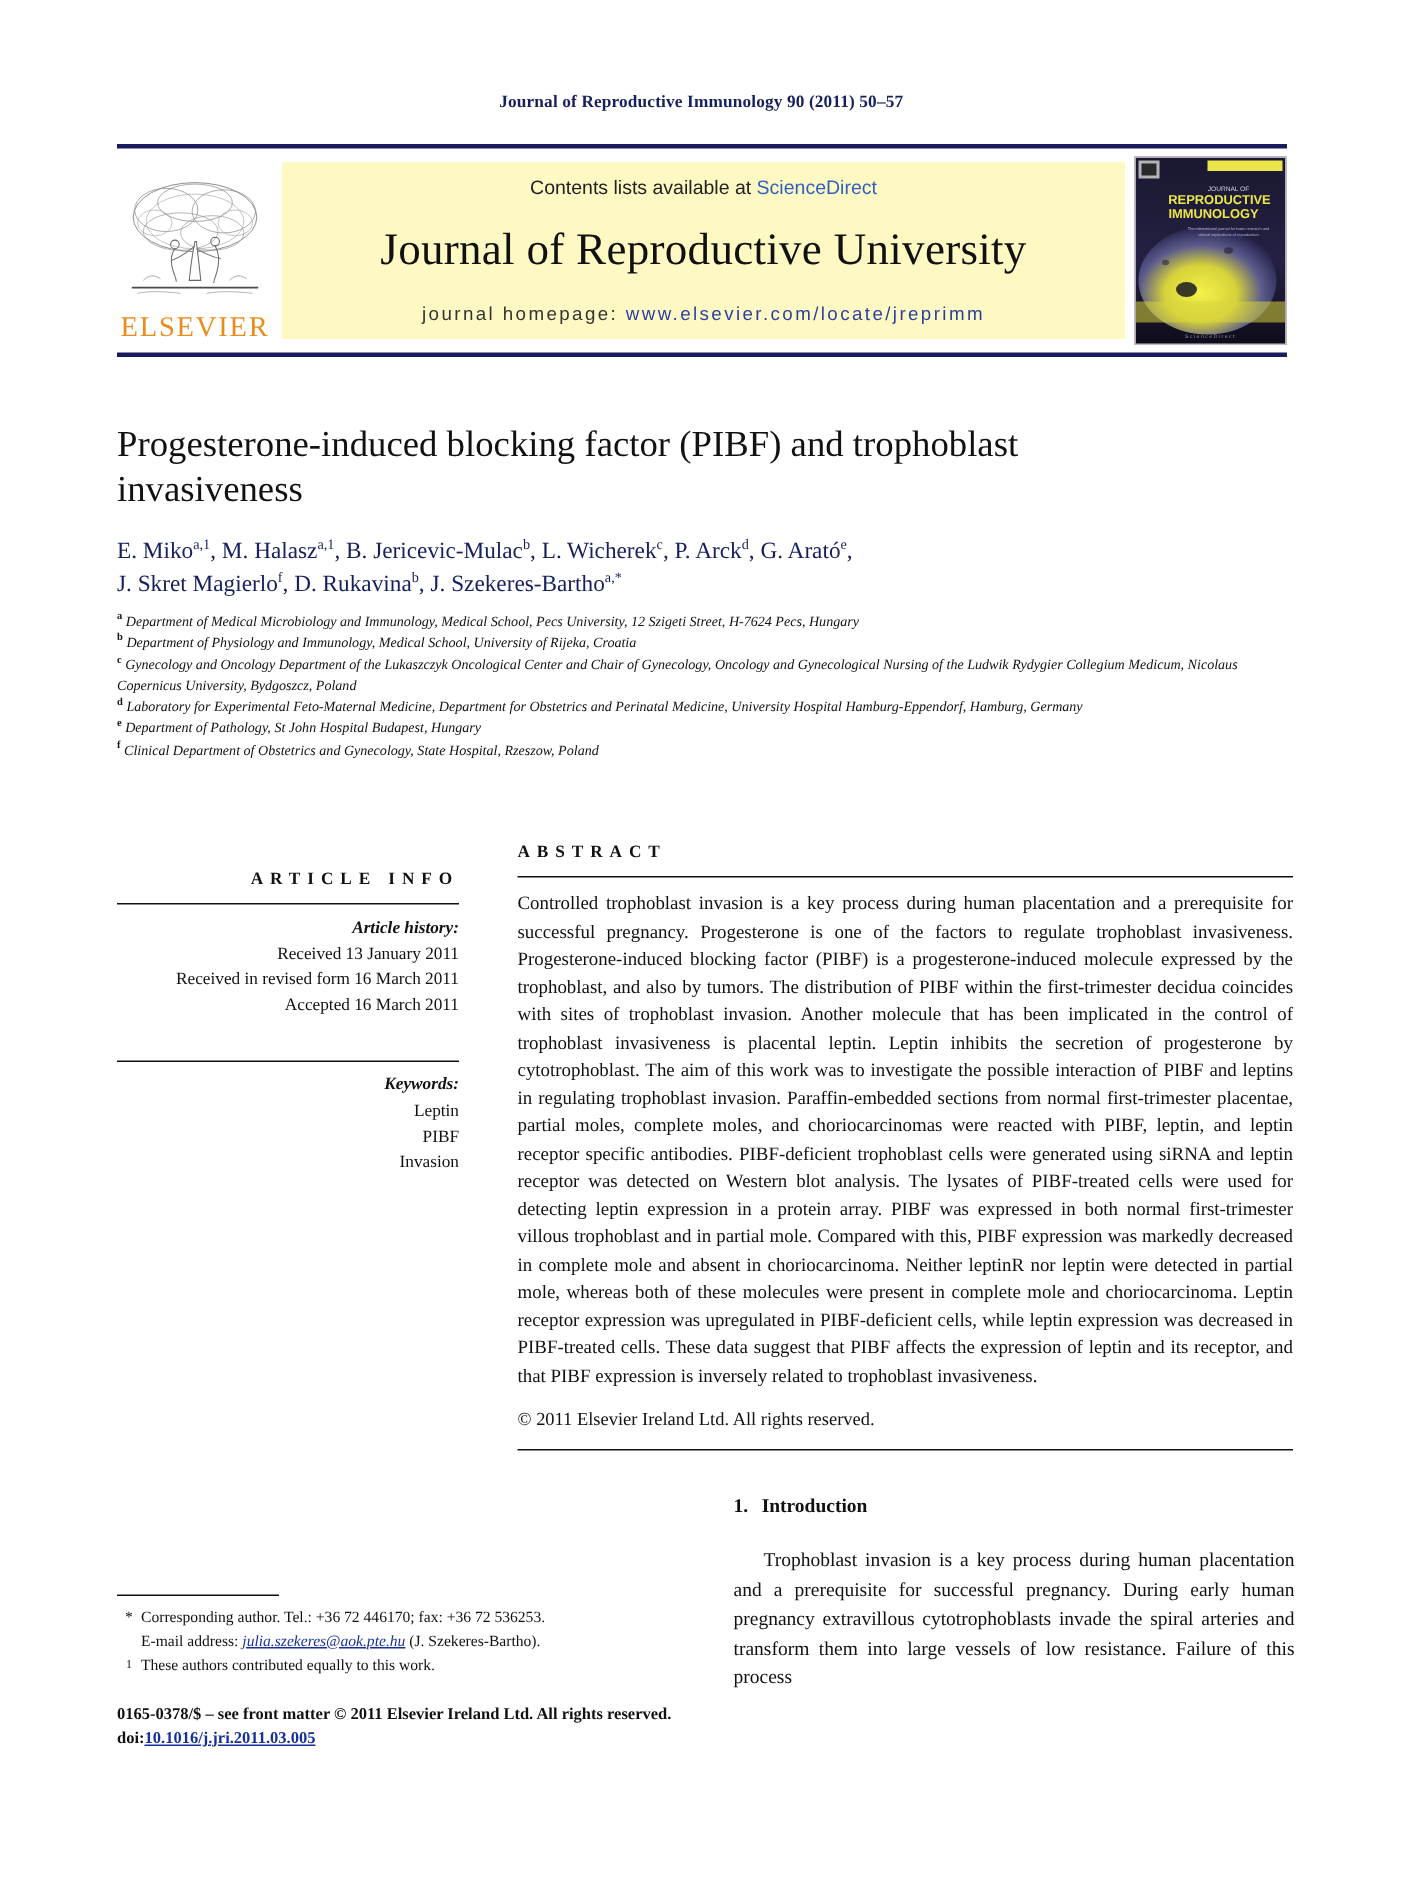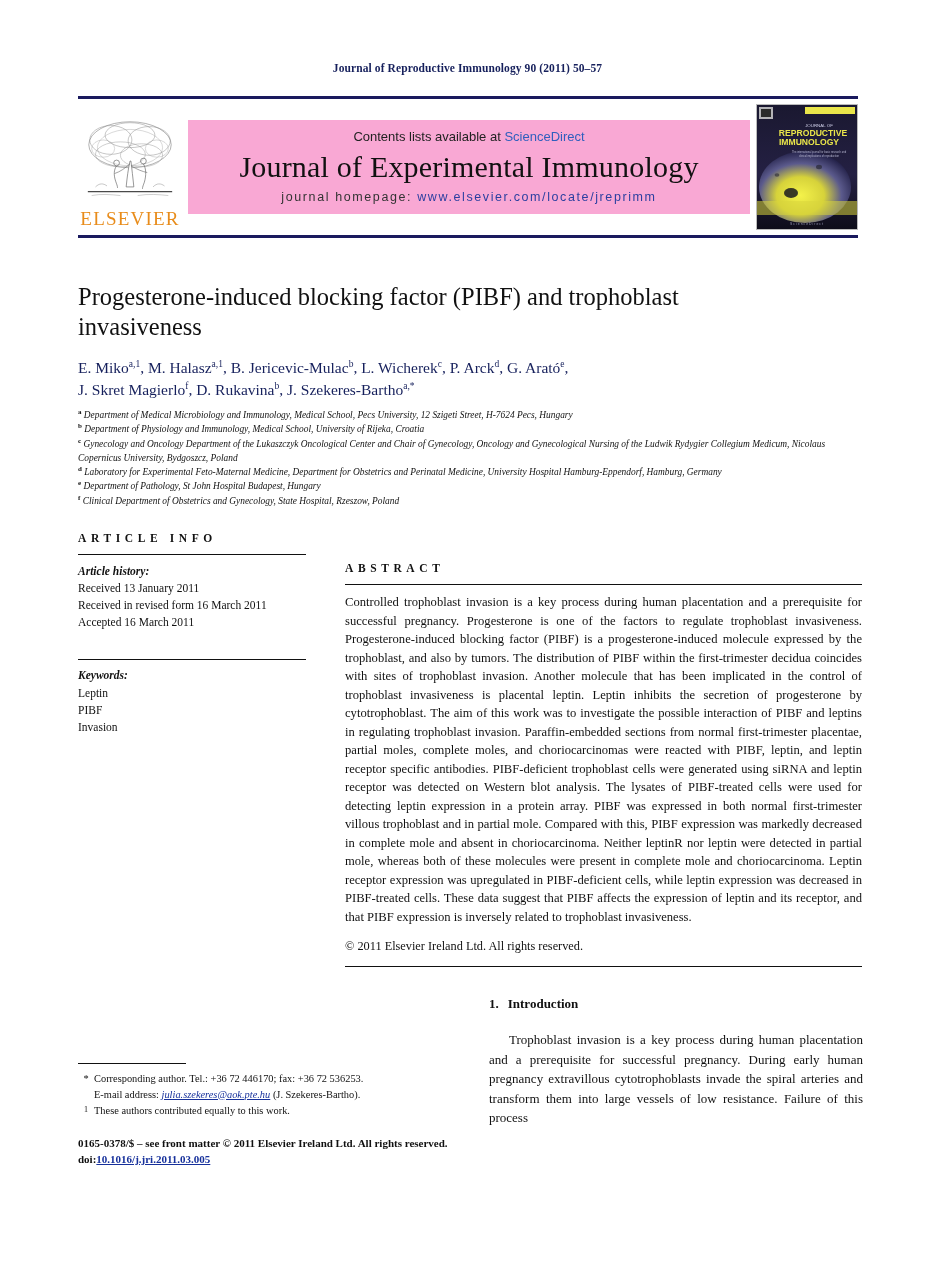--- a/index.html
+++ b/index.html
@@ -78,22 +78,22 @@
     font-family: "Liberation Serif", serif;
     font-size: 19px;
     letter-spacing: 1.2px;
     color: #e88c1b;
     font-weight: normal;
     line-height: 1;
     margin-top: 1px;
   }
   .banner-center {
     flex: 1 1 auto;
-    background: #f9a8d4;
-    margin: 16px 6px;
+    background: #fef9c3;
+    margin: 4px 6px;
     display: flex;
     flex-direction: column;
     align-items: center;
     justify-content: space-between;
     padding: 9px 0 10px 0;
   }
   .contents-line {
     font-family: "Liberation Sans", sans-serif;
     font-size: 13px;
     color: #222;
@@ -181,22 +181,23 @@
   .sec-head {
     font-family: "Liberation Serif", serif;
     font-weight: bold;
     font-size: 11.5px;
     letter-spacing: 4.6px;
     color: #111;
   }
   .col-info {
     position: absolute;
     left: 78px;
-    top: 532px;
+    top: 580px;
     width: 228px;
+    text-align: right;
   }
   .col-abs {
     position: absolute;
     left: 345px;
     top: 562px;
     width: 517px;
   }
   .hr-thin {
     border: 0;
     border-top: 1px solid #111;
@@ -370,21 +371,21 @@
             <path d="M74 74 C78 70 82 70 86 73" stroke="#8a8a8a" stroke-width="0.5"></path>
           </g>
         </svg>
         <div class="elsevier-word">ELSEVIER</div>
       </div>
 
       <div class="banner-center">
         <div class="contents-line">
           <span>Contents lists available at </span><span class="sd">ScienceDirect</span>
         </div>
-        <div class="journal-name">Journal of Experimental Immunology</div>
+        <div class="journal-name">Journal of Reproductive University</div>
         <div class="homepage-line">
           <span>journal homepage:</span>
           <span class="url">www.elsevier.com/locate/jreprimm</span>
         </div>
       </div>
 
       <div class="cover-thumb">
         <svg viewBox="0 0 100 126" width="100" height="126">
           <defs>
             <radialGradient id="sphereGrad" cx="45%" cy="62%" r="62%">

